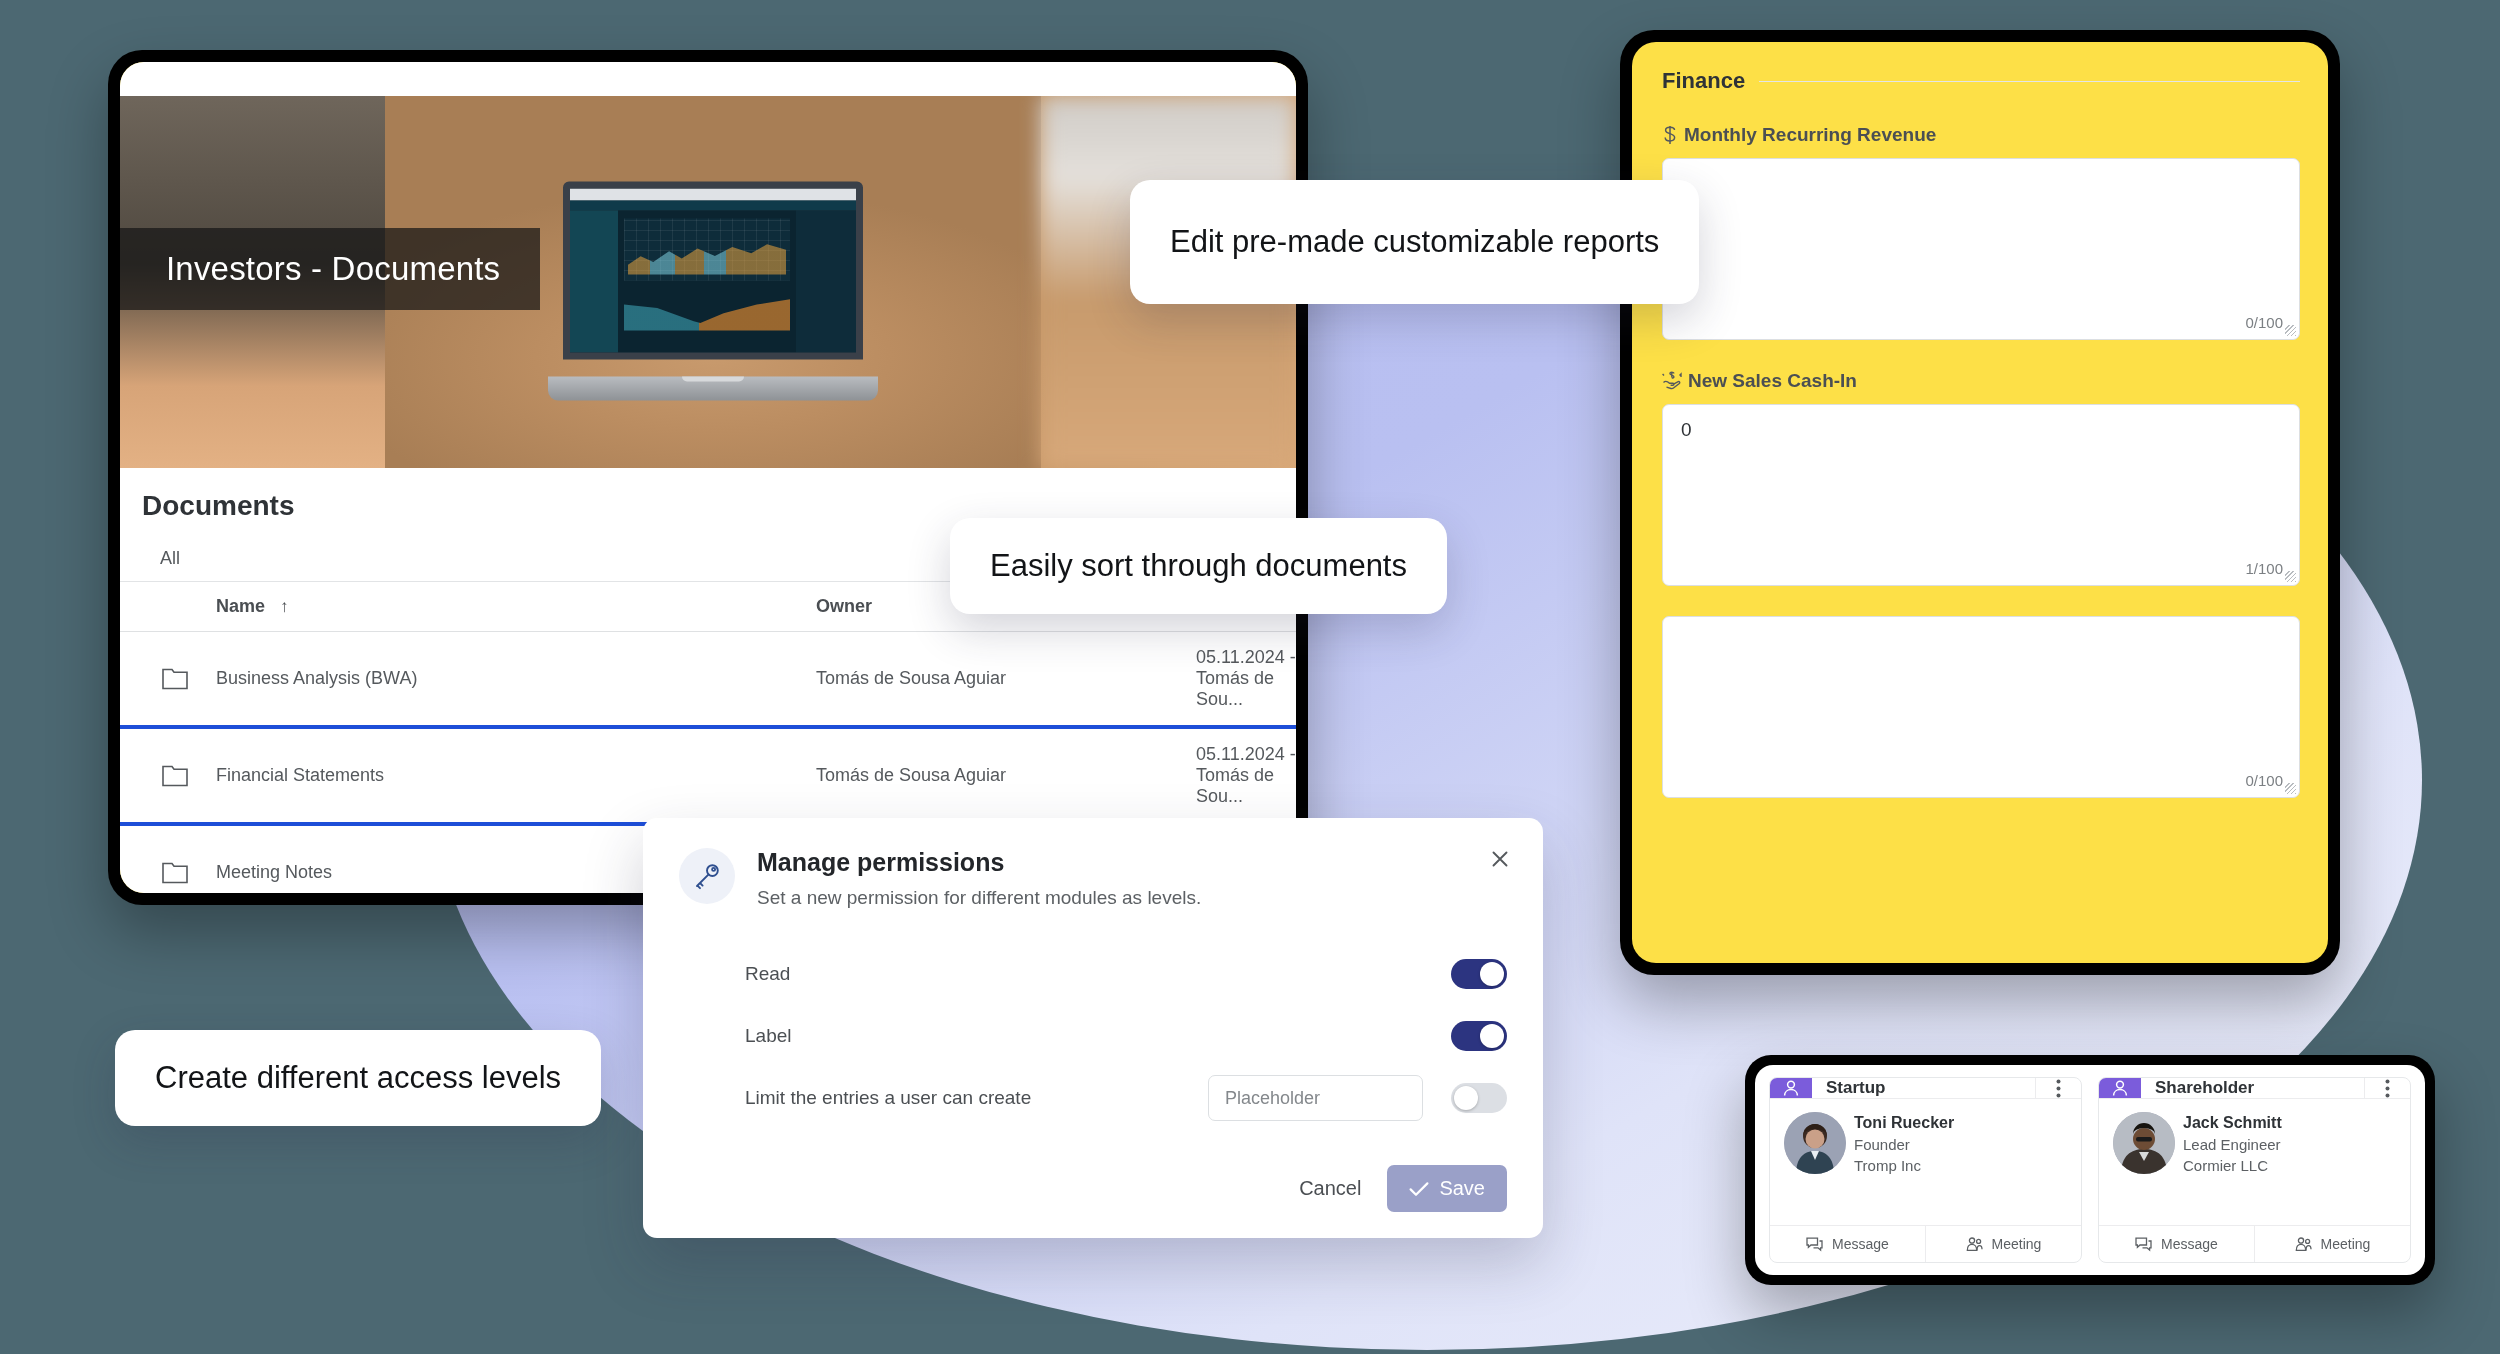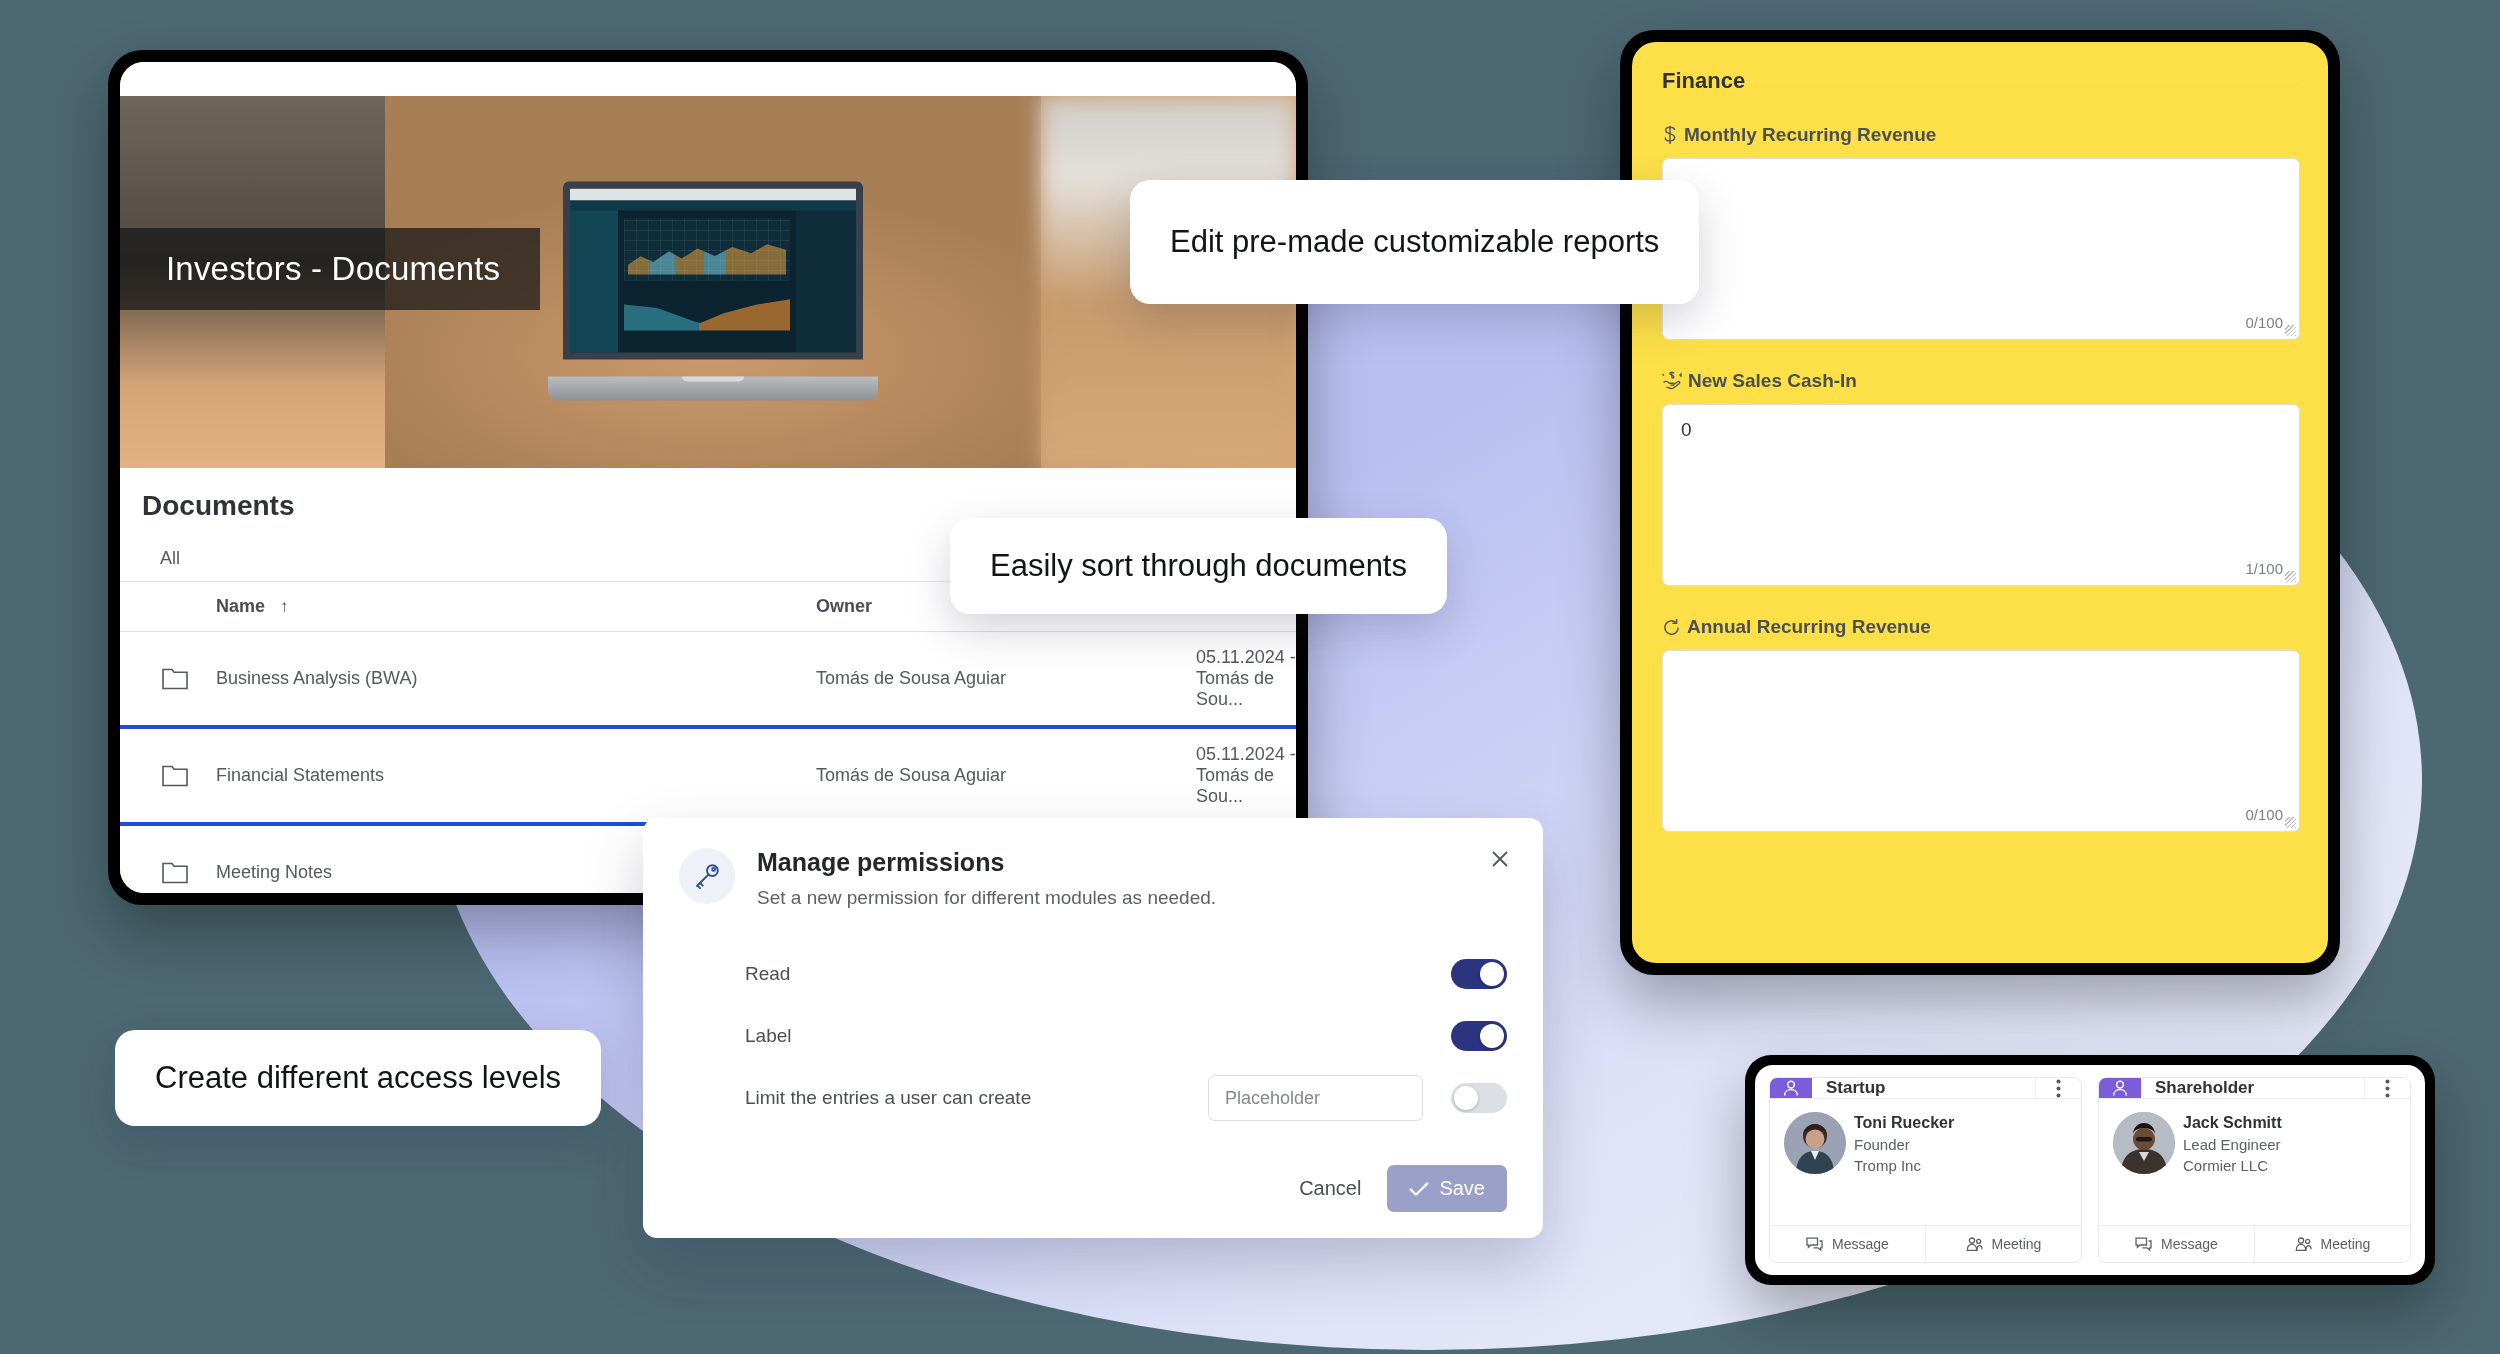--- a/index.html
+++ b/index.html
@@ -444,29 +444,20 @@
           <span>New Sales Cash-In</span>
         </div>
         <div class="fin-textarea h2">
           <span>0</span>
           <span class="fin-counter">1/100</span>
           <span class="resize-grip"></span>
         </div>
       </div>
 
       <div class="fin-field">
-        <div class="fin-field-label">
-          <span>
-            <svg width="19" height="19" viewBox="0 0 19 19" fill="none" stroke="#55595d" stroke-width="1.5">
-              <path d="M16.2 9.5 A6.7 6.7 0 1 1 14 4.6"></path>
-              <path d="M14.6 1 L14.6 5.2 L10.4 5.2"></path>
-            </svg>
-          </span>
-          <span>Annual Recurring Revenue</span>
-        </div>
         <div class="fin-textarea h2">
           <span></span>
           <span class="fin-counter">0/100</span>
           <span class="resize-grip"></span>
         </div>
       </div>
     </div>
   </div>
 </div>
 
@@ -596,21 +587,21 @@
   <div class="pm-head">
     <div class="pm-key-circle">
       <svg width="30" height="30" viewBox="0 0 30 30" fill="none" stroke="#2f4f8f" stroke-width="1.9" stroke-linecap="round">
         <circle cx="20.4" cy="9.6" r="5.4"></circle>
         <circle cx="21.6" cy="8.4" r="1.5"></circle>
         <path d="M16.6 13.4 L5 25 M8 22 L10.6 24.6 M5.4 24.6 L8 27.2"></path>
       </svg>
     </div>
     <div>
       <div class="pm-title">Manage permissions</div>
-      <div class="pm-sub">Set a new permission for different modules as needed.</div>
+      <div class="pm-sub">Set a new permission for different modules as levels.</div>
     </div>
   </div>
 
   <div class="pm-close">
     <svg width="20" height="20" viewBox="0 0 20 20" fill="none" stroke="#55595d" stroke-width="1.9" stroke-linecap="round">
       <path d="M3.5 3.5 L16.5 16.5 M16.5 3.5 L3.5 16.5"></path>
     </svg>
   </div>
 
   <div class="pm-rows">

